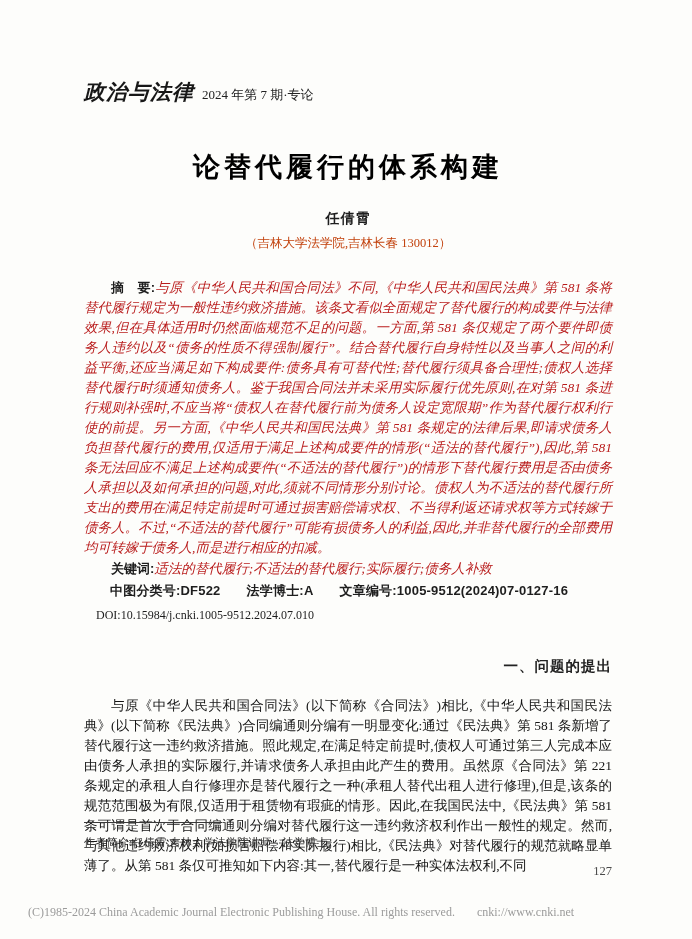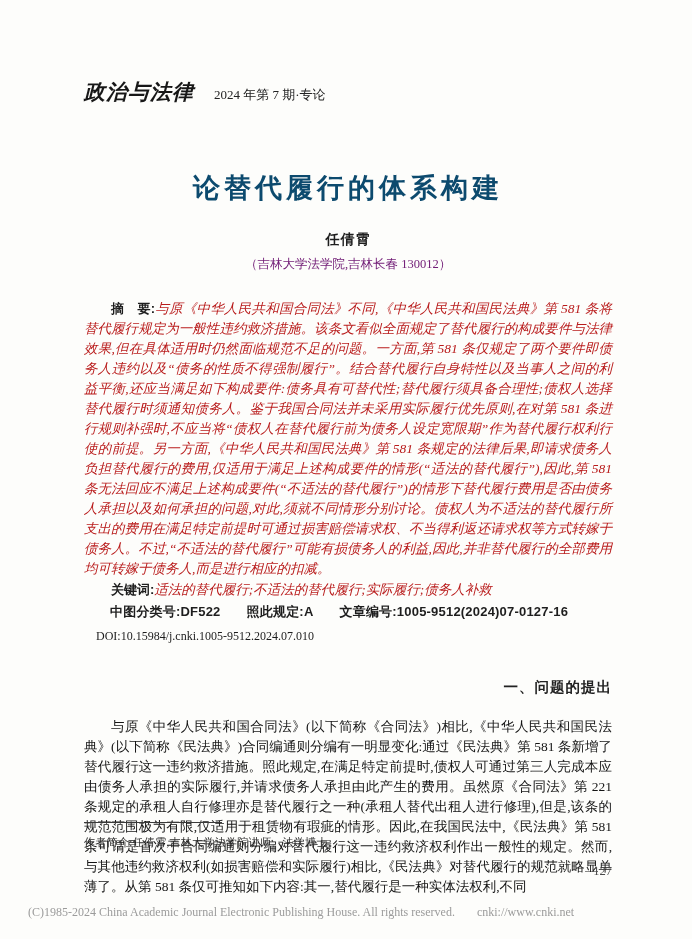--- a/index.html
+++ b/index.html
@@ -18,55 +18,55 @@
     position: absolute;
     left: 84px;
     width: 528px;
     top: 0;
   }
   
   .journal-header {
     margin-top: 78px;
     display: flex;
     align-items: baseline;
-    gap: 20px;
+    gap: 8px;
   }
   .journal-logo {
     font-family: "Liberation Serif", "DejaVu Serif", serif;
     font-weight: 700;
     font-style: italic;
     font-size: 21px;
     letter-spacing: 1px;
     color: #171717;
   }
   .issue-info {
     font-size: 13px;
     color: #222;
   }
   
   .paper-title {
-    margin-top: 64px;
+    margin-top: 43px;
     text-align: center;
     font-size: 27px;
     font-weight: 600;
     letter-spacing: 4px;
-    color: #0c4a6e;
+    color: #000000;
   }
   .author-name {
     margin-top: 25px;
     text-align: center;
     font-size: 14px;
     font-weight: 600;
     letter-spacing: 1px;
   }
   .author-affiliation {
     margin-top: 7px;
     text-align: center;
     font-size: 12.5px;
-    color: #701a75;
+    color: #c2410c;
   }
   
   .abstract-block {
     margin-top: 26px;
     font-size: 13.5px;
     line-height: 20px;
     text-align: justify;
     text-justify: inter-character;
   }
   .abstract-para { text-indent: 2em; margin: 0; }
@@ -164,21 +164,21 @@
     </div>
 
     <div class="paper-title">论替代履行的体系构建</div>
 
     <div class="author-name">任倩霄</div>
     <div class="author-affiliation">（吉林大学法学院,吉林长春 130012）</div>
 
     <div class="abstract-block">
       <p class="abstract-para"><span class="label-bold">摘　要:</span><span class="kai">与原《中华人民共和国合同法》不同,《中华人民共和国民法典》第 581 条将替代履行规定为一般性违约救济措施。该条文看似全面规定了替代履行的构成要件与法律效果,但在具体适用时仍然面临规范不足的问题。一方面,第 581 条仅规定了两个要件即债务人违约以及“债务的性质不得强制履行”。结合替代履行自身特性以及当事人之间的利益平衡,还应当满足如下构成要件:债务具有可替代性;替代履行须具备合理性;债权人选择替代履行时须通知债务人。鉴于我国合同法并未采用实际履行优先原则,在对第 581 条进行规则补强时,不应当将“债权人在替代履行前为债务人设定宽限期”作为替代履行权利行使的前提。另一方面,《中华人民共和国民法典》第 581 条规定的法律后果,即请求债务人负担替代履行的费用,仅适用于满足上述构成要件的情形(“适法的替代履行”),因此,第 581 条无法回应不满足上述构成要件(“不适法的替代履行”)的情形下替代履行费用是否由债务人承担以及如何承担的问题,对此,须就不同情形分别讨论。债权人为不适法的替代履行所支出的费用在满足特定前提时可通过损害赔偿请求权、不当得利返还请求权等方式转嫁于债务人。不过,“不适法的替代履行”可能有损债务人的利益,因此,并非替代履行的全部费用均可转嫁于债务人,而是进行相应的扣减。</span></p>
       <p class="keywords-line"><span class="label-bold">关键词:</span><span class="kai">适法的替代履行;不适法的替代履行;实际履行;债务人补救</span></p>
-      <p class="meta-line"><span>中图分类号:</span><span>DF522</span><span class="meta-gap"></span><span>照此规定:</span><span>A</span><span class="meta-gap"></span><span>文章编号:</span><span>1005-9512(2024)07-0127-16</span></p>
+      <p class="meta-line"><span>中图分类号:</span><span>DF522</span><span class="meta-gap"></span><span>法学博士:</span><span>A</span><span class="meta-gap"></span><span>文章编号:</span><span>1005-9512(2024)07-0127-16</span></p>
       <p class="doi-line">DOI:10.15984/j.cnki.1005-9512.2024.07.010</p>
     </div>
 
     <div class="section-heading">一、问题的提出</div>
 
     <p class="body-para">与原《中华人民共和国合同法》(以下简称《合同法》)相比,《中华人民共和国民法典》(以下简称《民法典》)合同编通则分编有一明显变化:通过《民法典》第 581 条新增了替代履行这一违约救济措施。照此规定,在满足特定前提时,债权人可通过第三人完成本应由债务人承担的实际履行,并请求债务人承担由此产生的费用。虽然原《合同法》第 221 条规定的承租人自行修理亦是替代履行之一种(承租人替代出租人进行修理),但是,该条的规范范围极为有限,仅适用于租赁物有瑕疵的情形。因此,在我国民法中,《民法典》第 581 条可谓是首次于合同编通则分编对替代履行这一违约救济权利作出一般性的规定。然而,与其他违约救济权利(如损害赔偿和实际履行)相比,《民法典》对替代履行的规范就略显单薄了。从第 581 条仅可推知如下内容:其一,替代履行是一种实体法权利,不同</p>
 
   </div>
 
   <div class="footnote-block">

